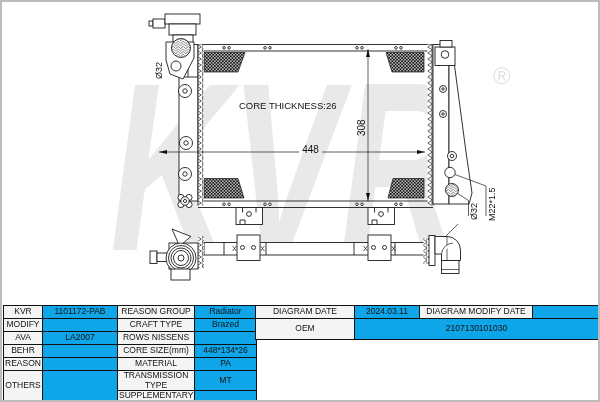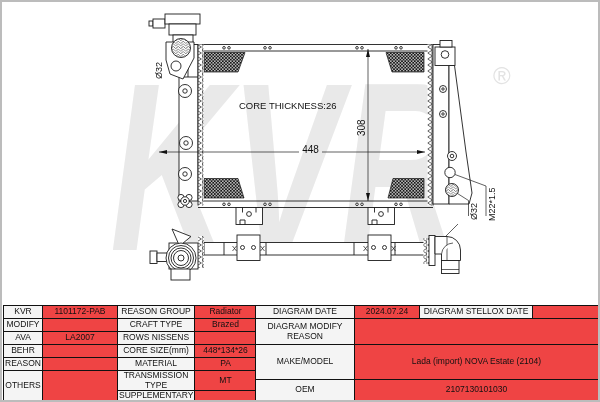--- a/index.html
+++ b/index.html
@@ -8,21 +8,21 @@
     box-sizing:border-box;border:2px solid #bcbcbc;
     background:#fff;overflow:hidden;
     font-family:"Liberation Sans", sans-serif;
   }
   .drawing{position:absolute;left:0;top:0;}
   table{border-collapse:collapse;table-layout:fixed;position:absolute;
         font-family:"Liberation Sans", sans-serif;}
   td{border:1px solid #111;padding:0 1px;text-align:center;vertical-align:middle;
      font-size:8.5px;line-height:1.12;color:#111;overflow:hidden;white-space:normal;}
   td.lab{background:#f4f4f4;}
-  td.val{background:#ef4444;text-align:center;}
+  td.val{background:#0ea5e9;text-align:center;}
   #tblLeft{left:1px;top:303px;width:253px;}
   #tblRight{left:253px;top:303px;width:344px;}
 </style>
 </head>
 <body>
 
 <div class="stage">
 
 <svg class="drawing" width="600" height="304" viewBox="0 0 600 304">
   <defs>
@@ -282,31 +282,23 @@
 <table id="tblRight">
   <colgroup>
         <col style="width:99px">
         <col style="width:65px">
         <col style="width:113px">
         <col style="width:66px">
       </colgroup>
   <tbody>
         <tr style="height:13px">
     <td class="lab">DIAGRAM DATE</td>
-    <td class="val">2024.07.24</td>
-    <td class="lab">DIAGRAM STELLOX DATE</td>
-    <td class="val"></td>
-  </tr>
-  <tr style="height:26px">
-    <td class="lab">DIAGRAM MODIFY REASON</td>
-    <td class="val" colspan="3"></td>
-  </tr>
-  <tr style="height:35px">
-    <td class="lab">MAKE/MODEL</td>
-    <td class="val" colspan="3">Lada (import) NOVA Estate (2104)</td>
+    <td class="val">2024.03.11</td>
+    <td class="lab">DIAGRAM MODIFY DATE</td>
+    <td class="val"></td>
   </tr>
   <tr style="height:21px">
     <td class="lab">OEM</td>
     <td class="val" colspan="3">2107130101030</td>
   </tr>
 </tbody>
     </table>
 
 </div>
 

